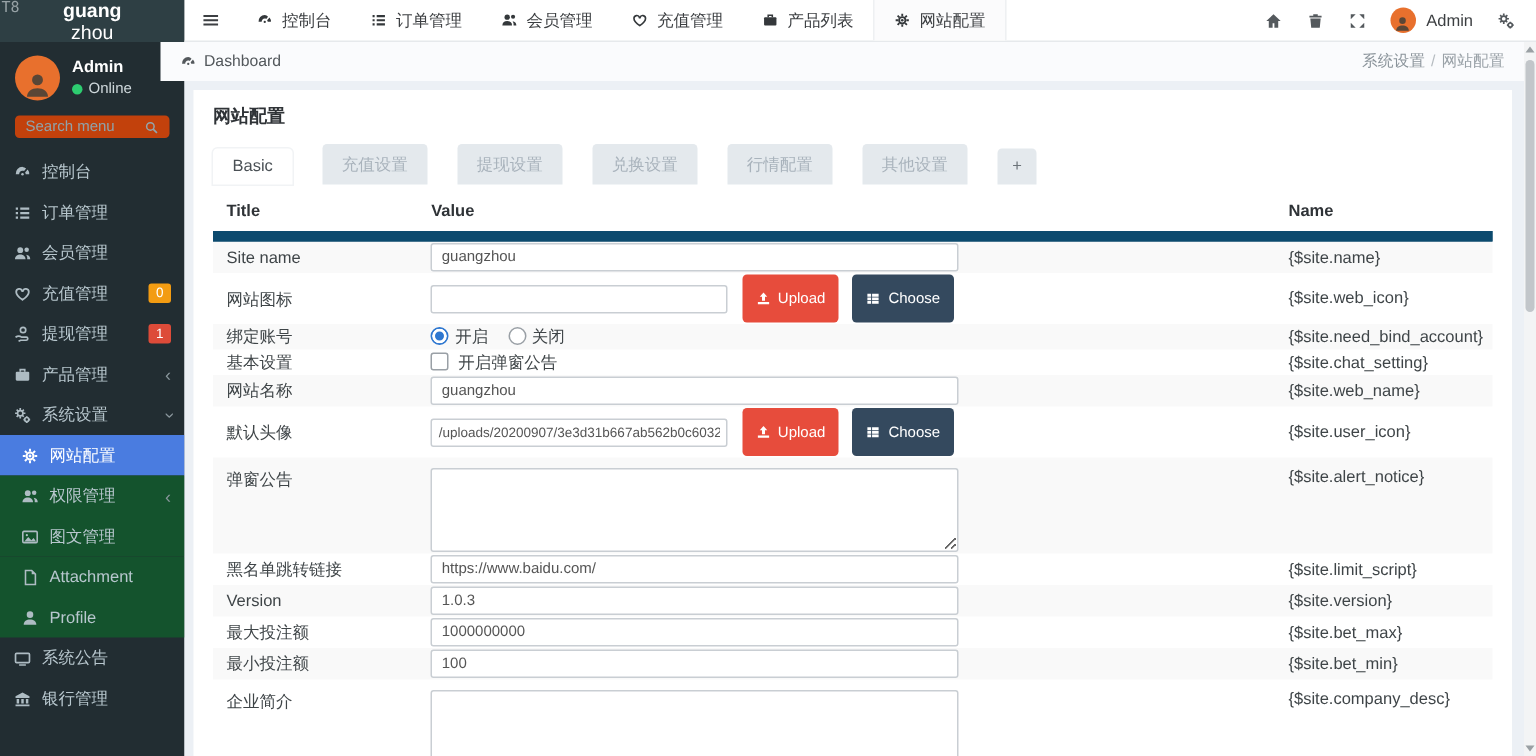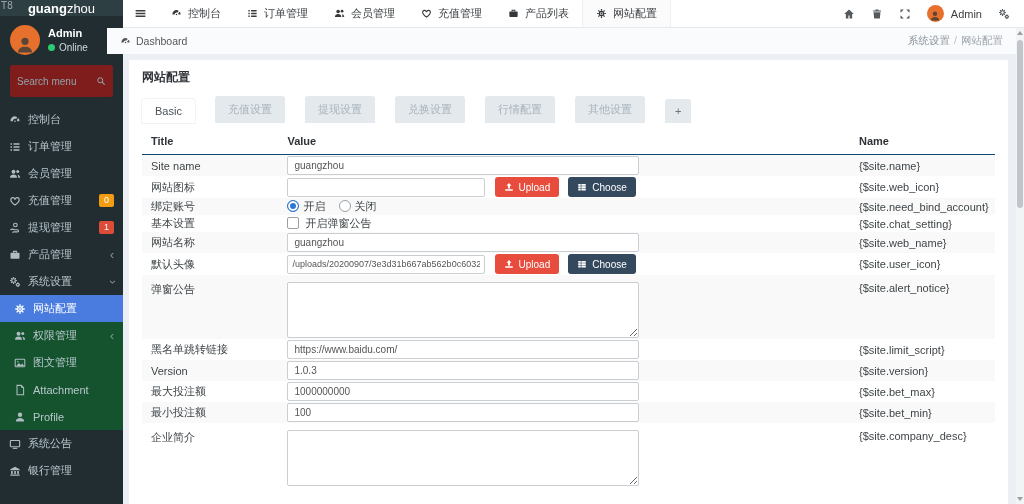--- a/index.html
+++ b/index.html
@@ -6,30 +6,30 @@
   html,body { width:1024px; height:504px; overflow:hidden; }
   body { font-family:"Liberation Sans", sans-serif; font-size:11px; background:#ecf0f5; position:relative; color:#3f4548; }
 
   .ic { width:12px; height:12px; flex:0 0 auto; }
 
   
   .corner-tag { position:absolute; top:0; left:1px; z-index:9; color:#97a2a6; font-family:"DejaVu Sans Mono", monospace; font-size:10px; }
 
   
   .sidebar { position:absolute; left:0; top:0; width:123px; height:504px; background:#222d32; color:#b8c7ce; }
-  .logo { height:16px; background:#2e3f44; color:#fff; display:flex; align-items:center; justify-content:center; font-size:13px; }
+  .logo { height:28px; background:#2e3f44; color:#fff; display:flex; align-items:center; justify-content:center; font-size:13px;flex-direction:column; }
   .logo b { font-weight:bold; }
   .logo span.light { font-weight:normal; }
   .user-panel { display:flex; gap:8px; padding:9px 10px 7px; align-items:center; }
   .avatar { width:30px; height:30px; border-radius:50%; background:#e8702d; display:flex; align-items:flex-end; justify-content:center; overflow:hidden; }
   .avatar .ic { width:20px; height:20px; color:#5a4636; }
   .user-meta .uname { color:#fff; font-weight:bold; font-size:11px; }
   .user-meta .ustatus { display:flex; align-items:center; gap:4px; margin-top:3px; font-size:10px; color:#cfd8dc; }
   .dot { width:7px; height:7px; border-radius:50%; background:#2dcc70; }
-  .search-box { margin:3px 10px 9px; height:32px; background:#7f1d1d; border-radius:3px; display:flex; align-items:center; padding:0 7px; }
+  .search-box { margin:3px 10px 9px; height:15px; background:#c2410c; border-radius:3px; display:flex; align-items:center; padding:0 7px; }
   .search-box input { flex:1; min-width:0; background:transparent; border:none; outline:none; color:#ccc; font-size:10px; font-family:"Liberation Sans", sans-serif; }
   .search-box input::placeholder { color:#8fa3ab; }
   .search-box .ic { width:10px; height:10px; color:#93a6ad; }
   .menu { list-style:none; }
   .menu li { height:27px; display:flex; align-items:center; gap:7px; padding:0 9px; font-size:11px; cursor:default; }
   .menu li .ic { color:#aebcc3; }
   .menu li.sub { background:#14532d; padding-left:14px; }
   .menu li.active { background:#4a7ce0; color:#fff; }
   .menu li.active .ic { color:#fff; }
   .badge { margin-left:auto; font-size:9px; color:#fff; padding:1px 5px; border-radius:2px; line-height:1.2; }
@@ -63,30 +63,30 @@
   .panel { background:#fff; height:110%; padding:9px 13px 0; }
   .panel-title { font-size:12px; font-weight:bold; color:#2f3337; }
   .panel-sub { font-size:11px; color:#4a5055; margin-top:4px; }
   .tabs { display:flex; gap:20px; margin-top:10px; align-items:flex-end; }
   .tab { padding:6px 13px; font-size:11px; border-radius:3px 3px 0 0; background:#e4e9ed; color:#a9b3bc; cursor:default; }
   .tab.active { background:#fff; color:#4a5055; box-shadow:0 0 0 1px #f1f3f5; }
   .tab.add { padding:6px 10px; color:#6b7379; }
 
   table.cfg { width:100%; border-collapse:collapse; margin-top:5px; table-layout:fixed; }
   table.cfg col.c1 { width:16%; } table.cfg col.c2 { width:67%; } table.cfg col.c3 { width:17%; }
-  table.cfg th { text-align:left; font-weight:bold; font-size:11px; color:#2f3337; padding:7px 9px; border-bottom:1px solid #0c4a6e; }
+  table.cfg th { text-align:left; font-weight:bold; font-size:11px; color:#2f3337; padding:7px 9px; border-bottom:7px solid #0c4a6e; }
   table.cfg td { padding:1px 9px; font-size:11px; color:#3f4548; vertical-align:middle;margin-top:38px; }
   table.cfg tbody tr:nth-child(odd) { background:#f9f9f9; }
   table.cfg td.top, table.cfg tr.tall td { vertical-align:top; padding-top:7px; }
   .name-col { font-size:10.5px; color:#4a5055; }
 
   .inp { width:352px; height:19px; border:1px solid #c9ced3; border-radius:2px; padding:0 6px; font-size:10px; color:#555; background:#fff; font-family:"Liberation Sans", sans-serif; vertical-align:middle; }
   .inp.short { width:198px; font-size:9px; padding:0 4px; }
   .ta { width:352px; height:56px; border:1px solid #c9ced3; border-radius:2px; padding:3px 6px; font-size:10px; color:#555; resize:both; font-family:"Liberation Sans", sans-serif; display:block; }
-  .btn { display:inline-flex; align-items:center; gap:5px; height:20px; padding:0 9px; border:none; border-radius:3px; color:#fff; font-size:10px; margin-left:6px; vertical-align:middle; font-family:"Liberation Sans", sans-serif; cursor:default; }
+  .btn { display:inline-flex; align-items:center; gap:5px; height:32px; padding:0 9px; border:none; border-radius:3px; color:#fff; font-size:10px; margin-left:6px; vertical-align:middle; font-family:"Liberation Sans", sans-serif; cursor:default; }
   .btn .ic { width:10px; height:10px; color:#fff; }
   .btn-upload { background:#e74c3c; }
   .btn-choose { background:#34495e; }
 
   .radio { display:inline-block; width:12px; height:12px; border-radius:50%; border:1px solid #9aa0a6; background:#fff; vertical-align:-2px; margin-right:4px; }
   .radio.sel { border-color:#2e77d0; background:#2e77d0; box-shadow:inset 0 0 0 2px #fff; }
   .checkbox { display:inline-block; width:12px; height:12px; border:1px solid #9aa0a6; border-radius:2px; background:#fff; vertical-align:-2px; margin-right:6px; }
   .optlbl { margin-right:10px; }
 
   

